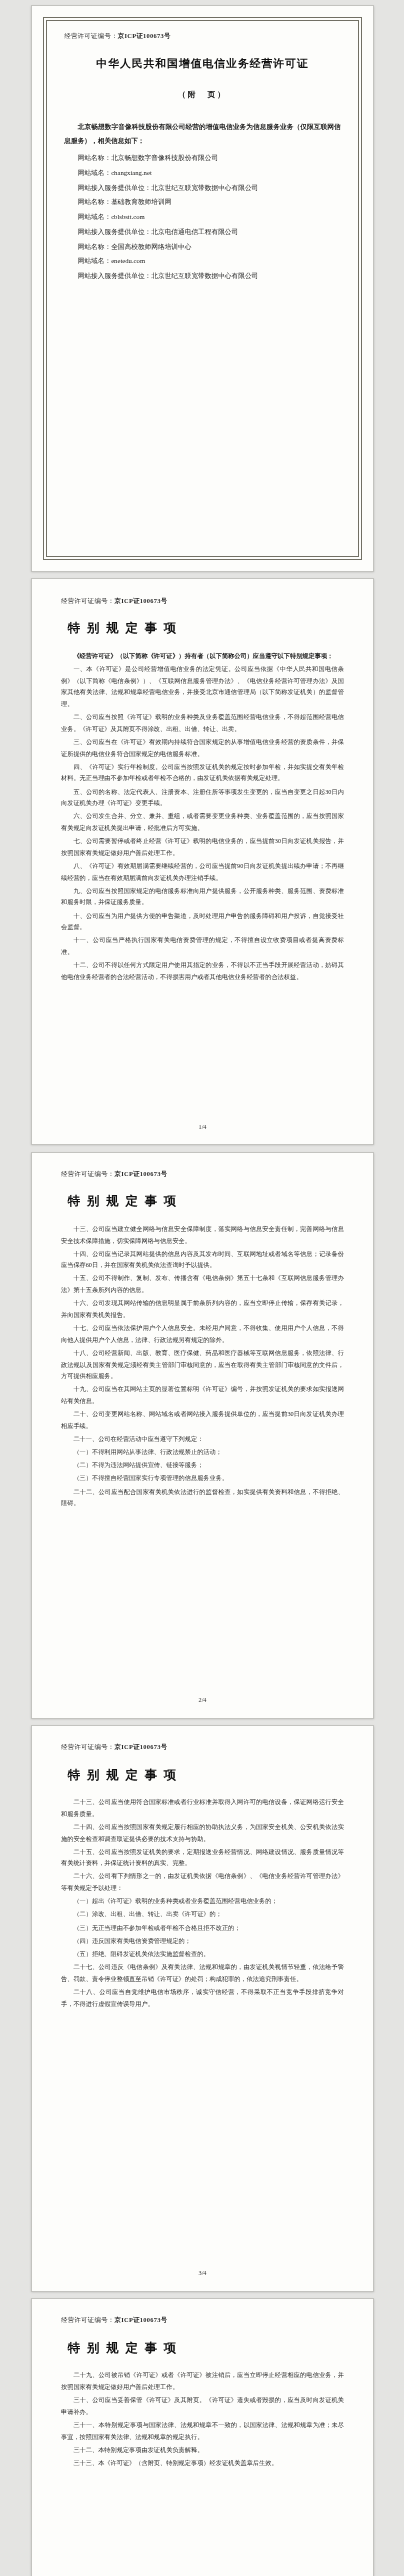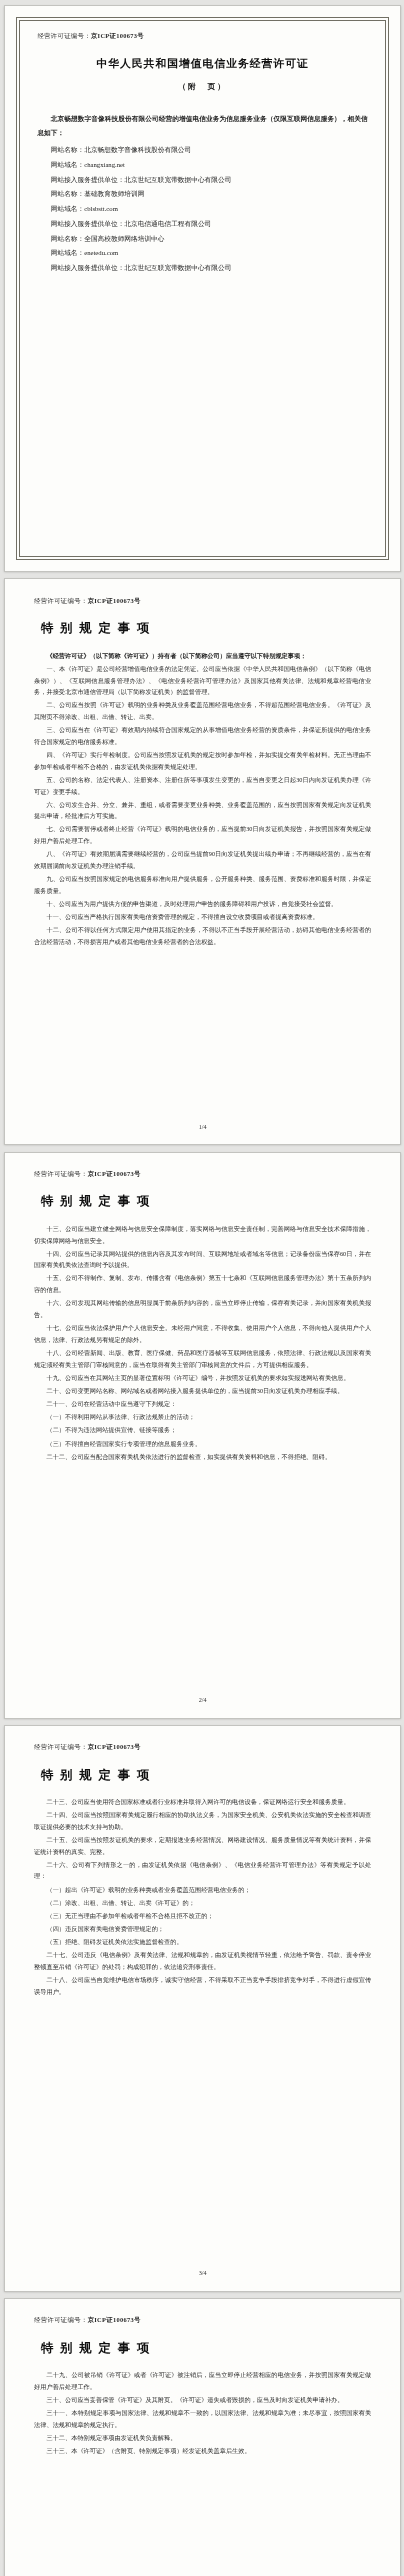--- a/index.html
+++ b/index.html
@@ -4,21 +4,21 @@
 <style>
   * { margin:0; padding:0; box-sizing:border-box; }
   html, body { background:#e4e4e2; }
   body {
     width:405px; height:2873px; margin:0 auto;
     font-family:"Liberation Serif","DejaVu Serif",serif;
     color:#222;
   }
   .sheet-stack { padding:5.2px 4.1px 0; }
   .page {
-    width:397px; height:567px;
+    width:343px; height:567px;
     background:#fdfdfb;
     border:0.5px solid #c3c3bf;
     box-shadow:0 0.5px 2.1px rgba(0,0,0,0.18);
     margin:0 auto 6.2px;
     position:relative;
     overflow:hidden;
   }
   
   .cert-frame {
     position:absolute; top:11.3px; left:11.3px; right:11.3px; bottom:11.3px;
@@ -30,21 +30,21 @@
     width:100%; height:100%;
     padding:11.3px 17.5px;
   }
   .lic-header { font-size:6.4px; color:#2a2a2a; letter-spacing:0.3px; }
   .lic-no { font-weight:bold; }
   .cert-title {
     margin-top:15.5px; text-align:center;
     font-size:10.8px; font-weight:bold; letter-spacing:1px; color:#111;
   }
   .cert-subtitle {
-    margin-top:11px; text-align:center;
+    margin-top:19px; text-align:center;
     font-size:7.7px; font-weight:bold; letter-spacing:2.1px; color:#111;
   }
   .cert-intro {
     margin-top:20.6px; font-size:6.7px; font-weight:bold;
     line-height:2.0; text-indent:2em; text-align:justify;
   }
   .cert-fields { margin-top:4.1px; }
   .cert-fields .field-line {
     font-size:6.7px; line-height:2.2; text-indent:2em; text-align:justify;
   }

